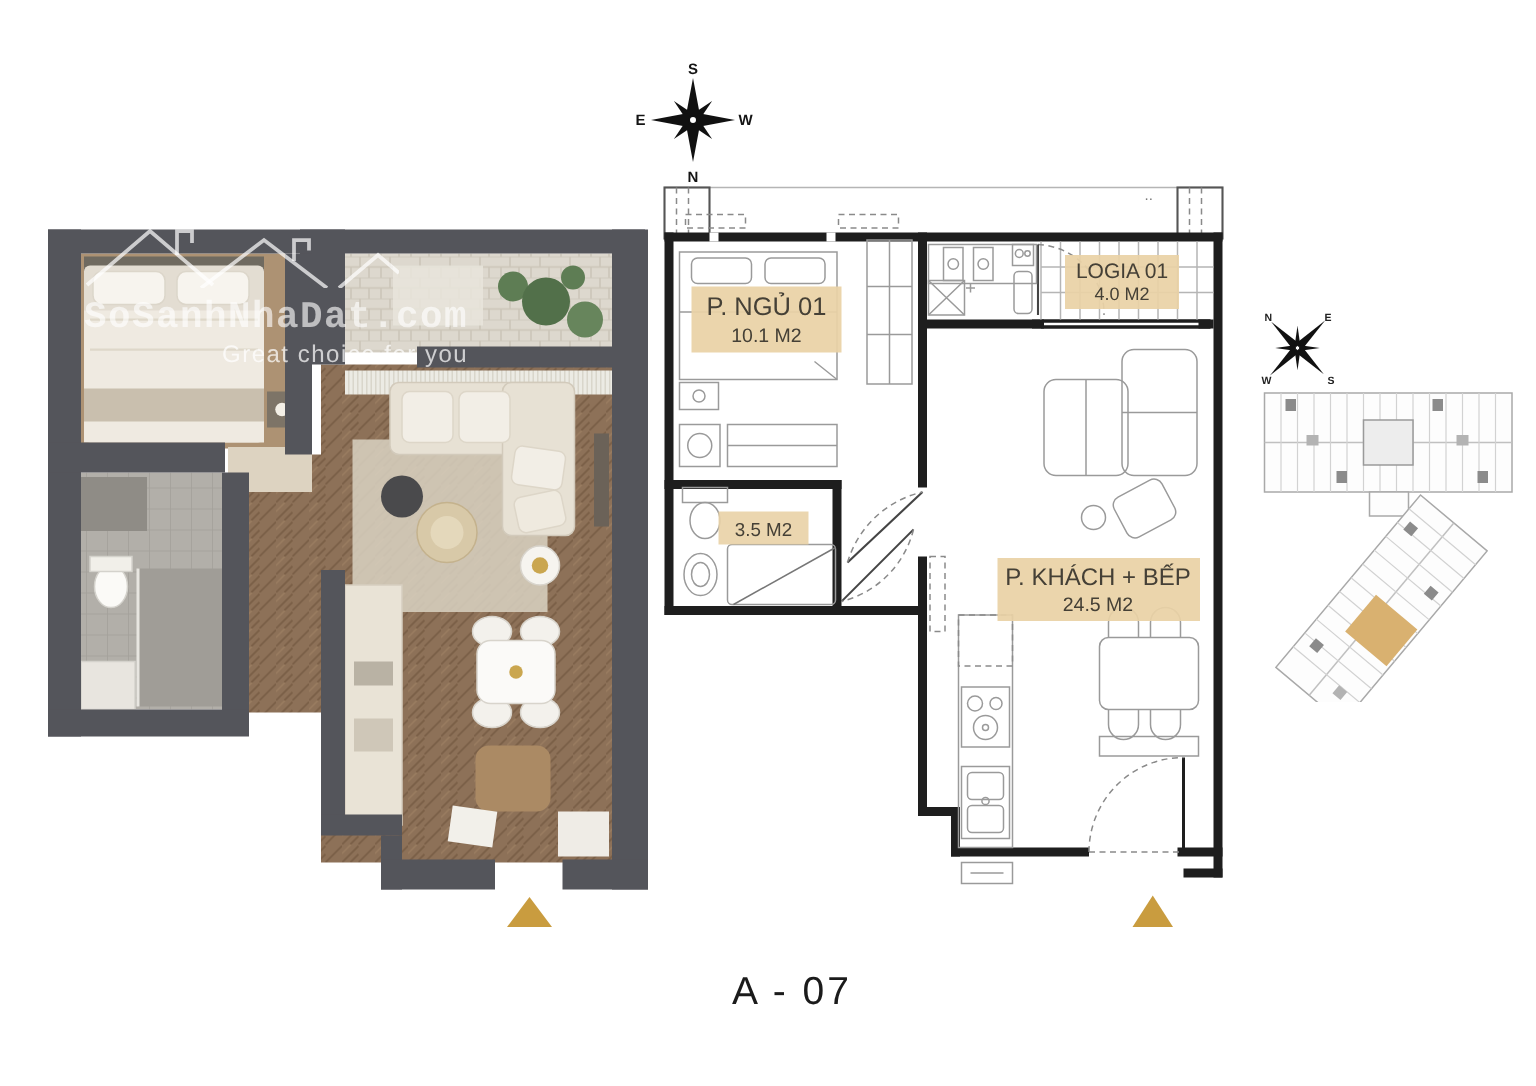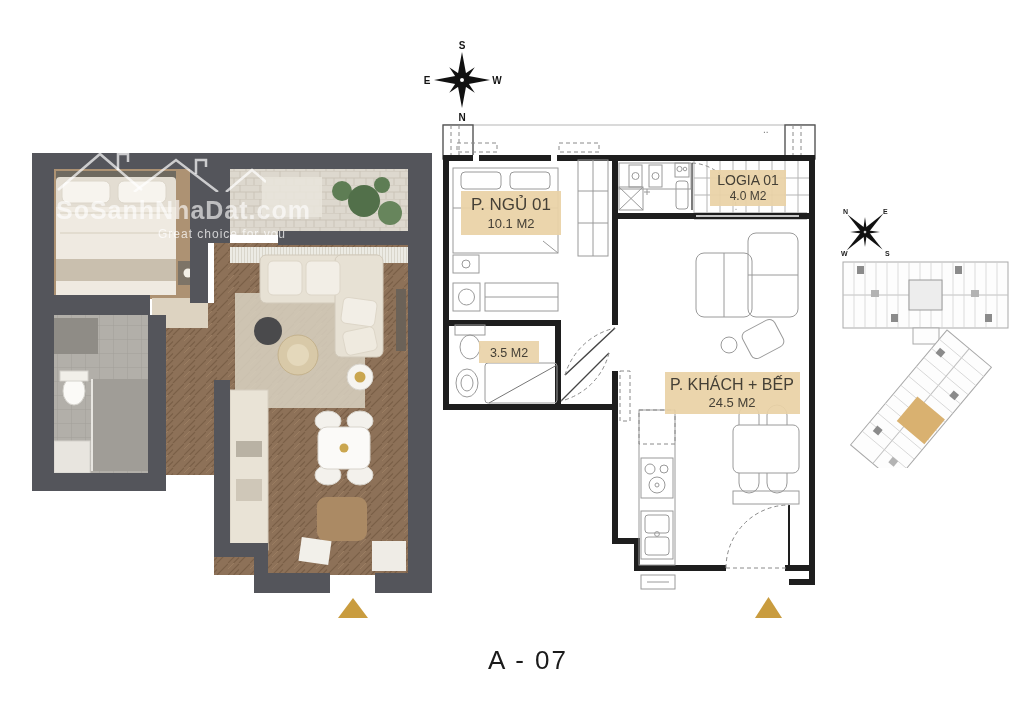--- a/index.html
+++ b/index.html
@@ -6,26 +6,26 @@
   .canvas{
     position:relative;width:1024px;height:724px;background:#ffffff;
     overflow:hidden;font-family:"Liberation Sans",sans-serif;
   }
   .abs{position:absolute;}
   svg text{font-family:"Liberation Sans",sans-serif;}
   .room-name{fill:#454036;}
   .room-area{fill:#454036;}
   .compass-letter{font-size:10px;font-weight:bold;fill:#141414;}
   .wm-brand{
-    font-family:Liberation Sans, sans-serif;font-weight:bold;font-size:25px;
+    font-family:Liberation Mono, monospace;font-weight:bold;font-size:25px;
     color:rgba(255,255,255,0.62);letter-spacing:1px;white-space:nowrap;text-align:center;
   }
   .wm-tagline{
-    font-family:"Liberation Sans",sans-serif;font-size:12px;
-    color:rgba(255,255,255,0.72);letter-spacing:1px;white-space:nowrap;text-align:center;
+    font-family:"Liberation Sans",sans-serif;font-size:16px;
+    color:rgba(255,255,255,0.72);letter-spacing:1px;white-space:nowrap;
   }
   .plan-code{
     font-size:26px;color:#1b1b1b;letter-spacing:2px;
   }
   .thin{stroke:#9a9a9a;stroke-width:1;fill:none;}
   .thin2{stroke:#b5b5b5;stroke-width:1;fill:none;}
   .wall{fill:#1e1e1e;}
   .dash{stroke:#8a8a8a;stroke-width:1;fill:none;stroke-dasharray:4 3;}
 </style>
 </head>

